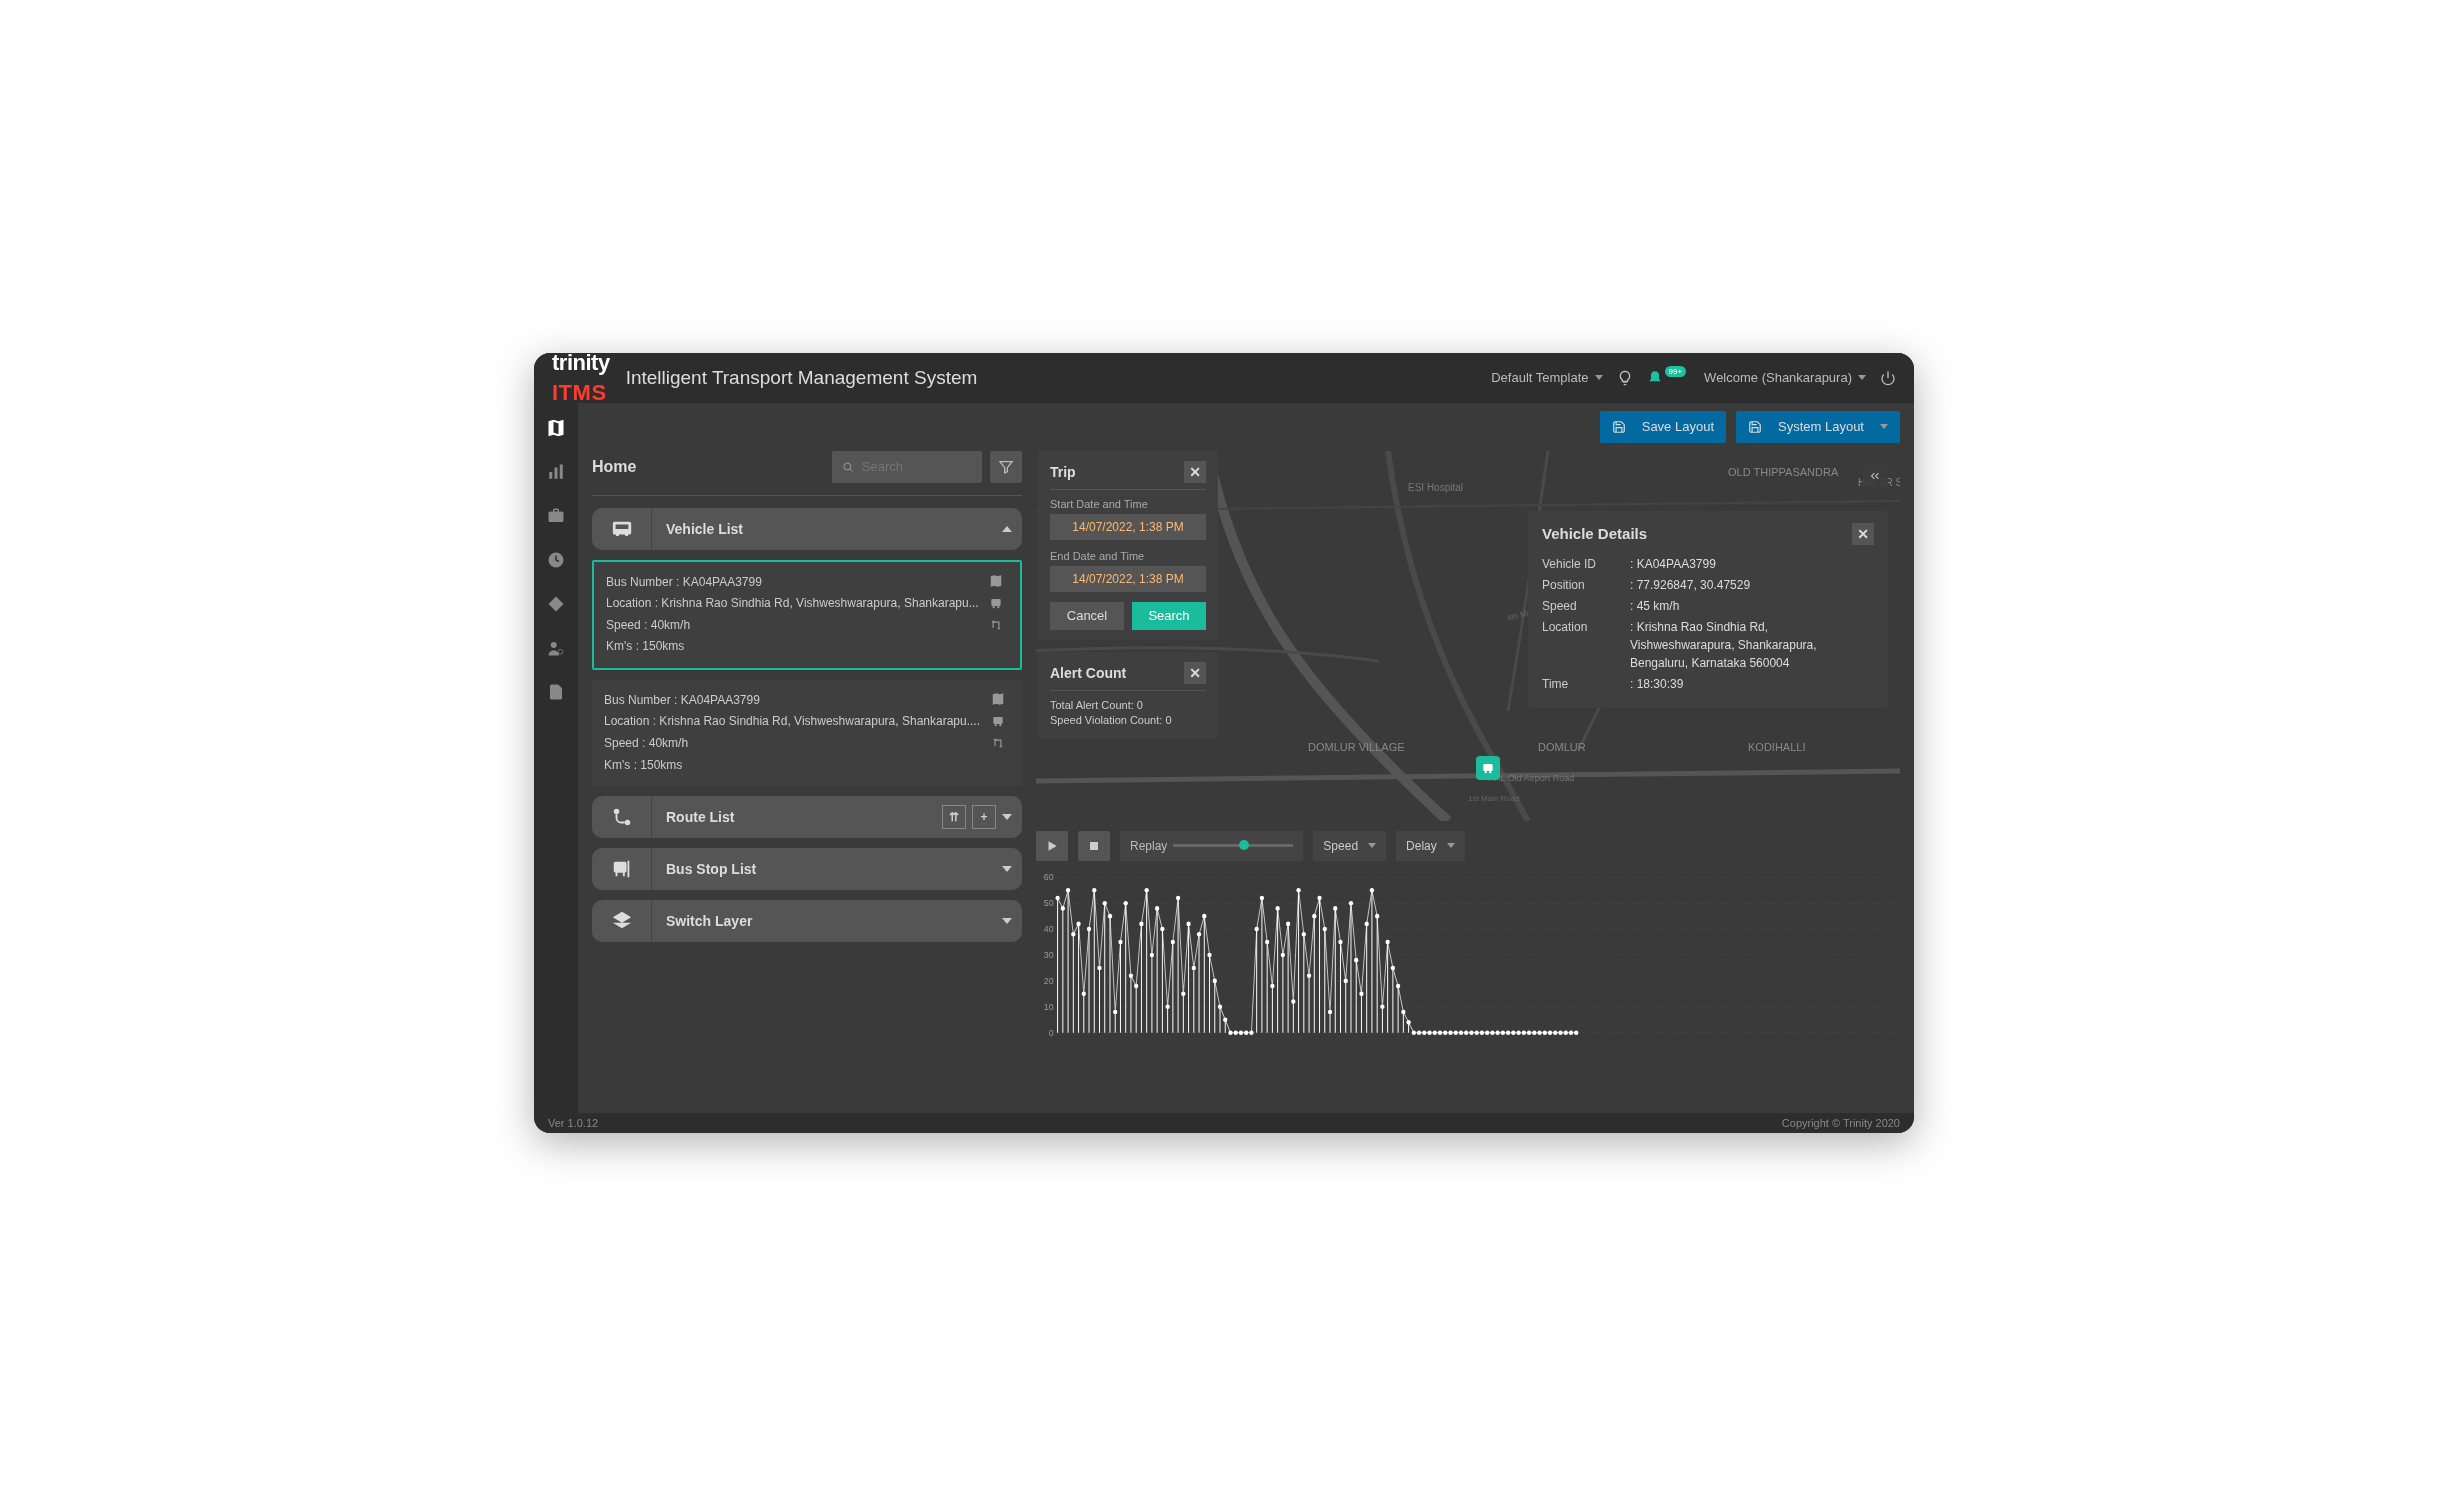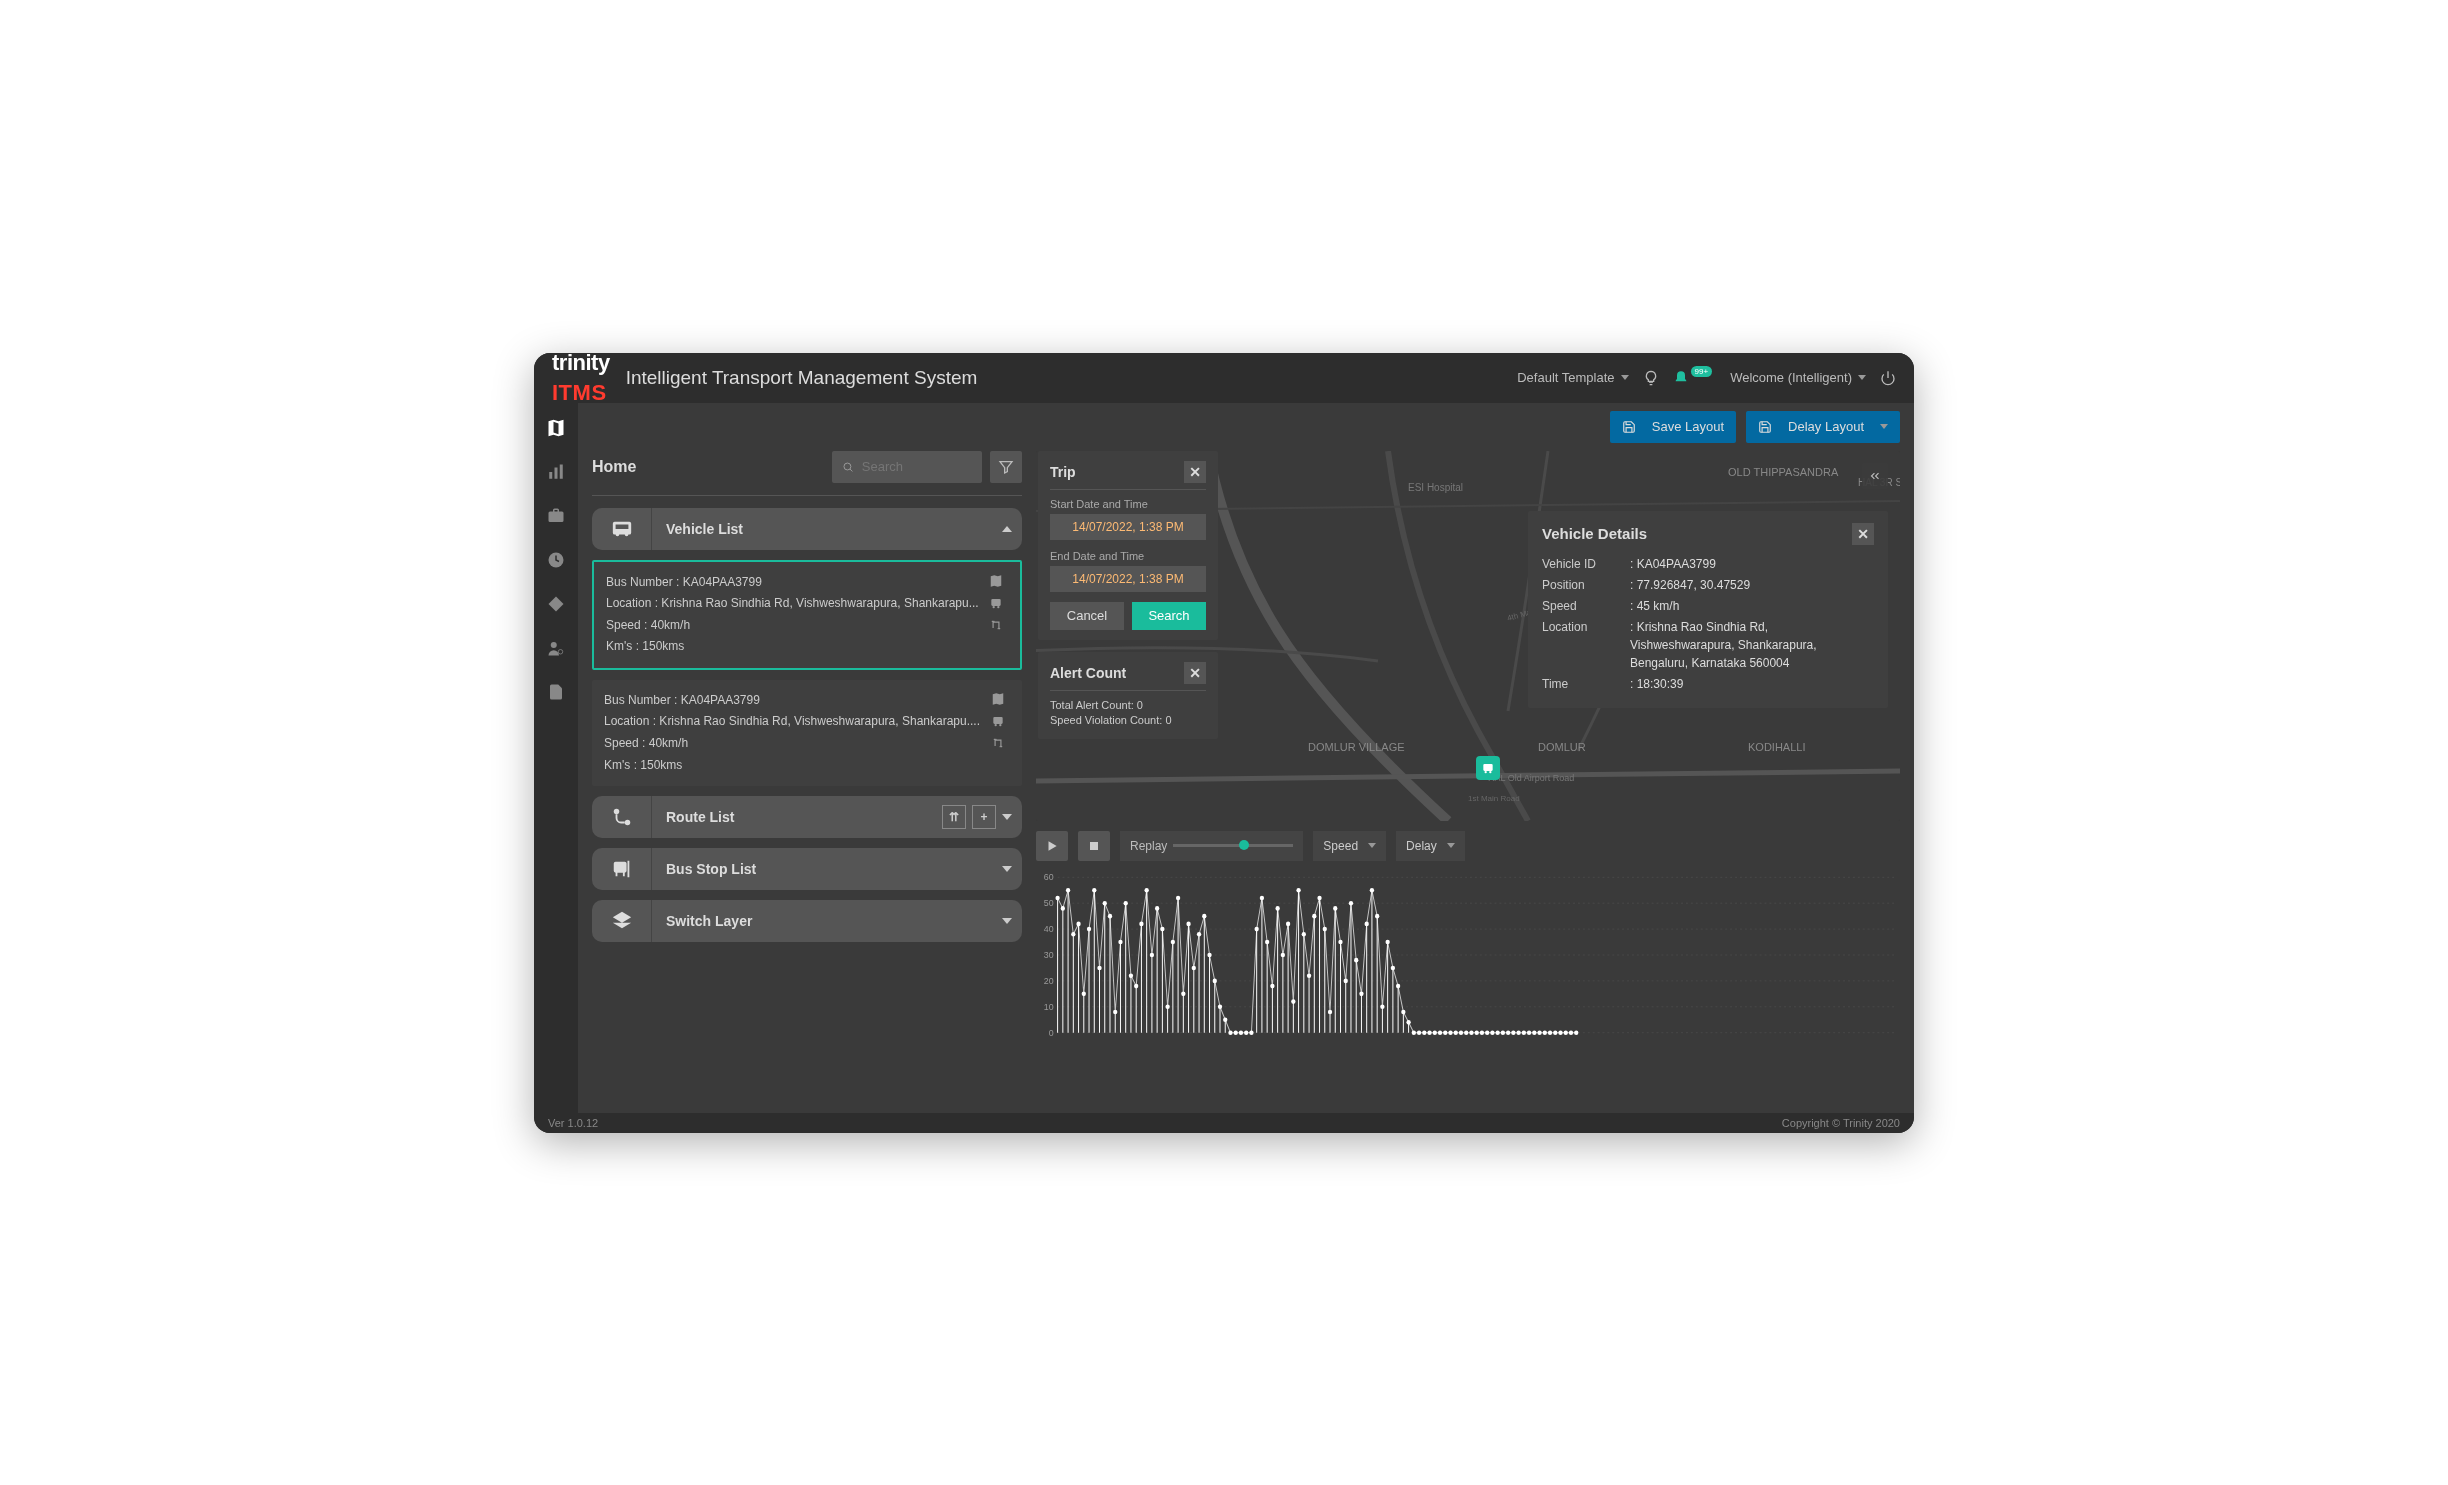--- a/index.html
+++ b/index.html
@@ -116,21 +116,21 @@
             <path d="M9 18h6M10 22h4M12 2a7 7 0 0 0-4 12.7V17h8v-2.3A7 7 0 0 0 12 2z"></path>
           </svg>
       </div>
       <div class="hdr-item">
         <svg width="16" height="16" viewBox="0 0 24 24" fill="#1fbf9f">
             <path d="M12 2a6 6 0 0 0-6 6v5l-2 3v1h16v-1l-2-3V8a6 6 0 0 0-6-6z"></path>
           </svg>
         <span class="notif-badge">99+</span>
       </div>
       <div class="hdr-item">
-        <span>Welcome (Intelligent)</span>
+        <span>Welcome (Shankarapura)</span>
         <span class="caret-down"></span>
       </div>
       <div class="hdr-item">
         <svg width="16" height="16" viewBox="0 0 24 24" fill="none" stroke="currentColor" stroke-width="2">
             <path d="M12 2v10M18.4 6.6a9 9 0 1 1-12.8 0"></path>
           </svg>
       </div>
     </div>
   </div>
 
@@ -187,21 +187,21 @@
               <path d="M19 21H5a2 2 0 0 1-2-2V5a2 2 0 0 1 2-2h11l5 5v11a2 2 0 0 1-2 2z"></path>
               <path d="M17 21v-8H7v8M7 3v5h8"></path>
             </svg>
           <span>Save Layout</span>
         </div>
         <div class="layout-btn">
           <svg viewBox="0 0 24 24" fill="none" stroke="currentColor" stroke-width="2">
               <path d="M19 21H5a2 2 0 0 1-2-2V5a2 2 0 0 1 2-2h11l5 5v11a2 2 0 0 1-2 2z"></path>
               <path d="M17 21v-8H7v8M7 3v5h8"></path>
             </svg>
-          <span>Delay Layout</span>
+          <span>System Layout</span>
           <span class="caret-down"></span>
         </div>
       </div>
 
       <div class="content">
 
         <div class="left-panel">
           <div class="panel-top">
             <div class="home-title">Home</div>
             <div class="search-box">

